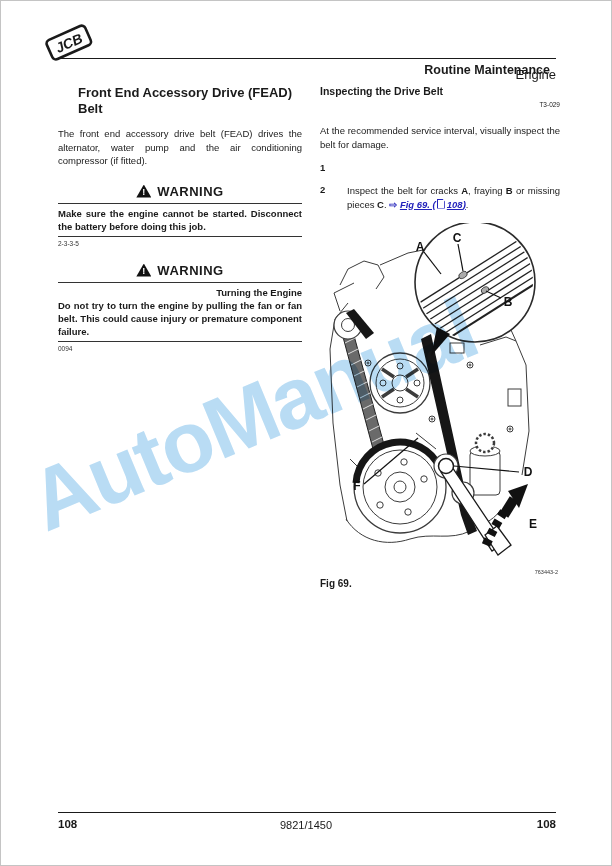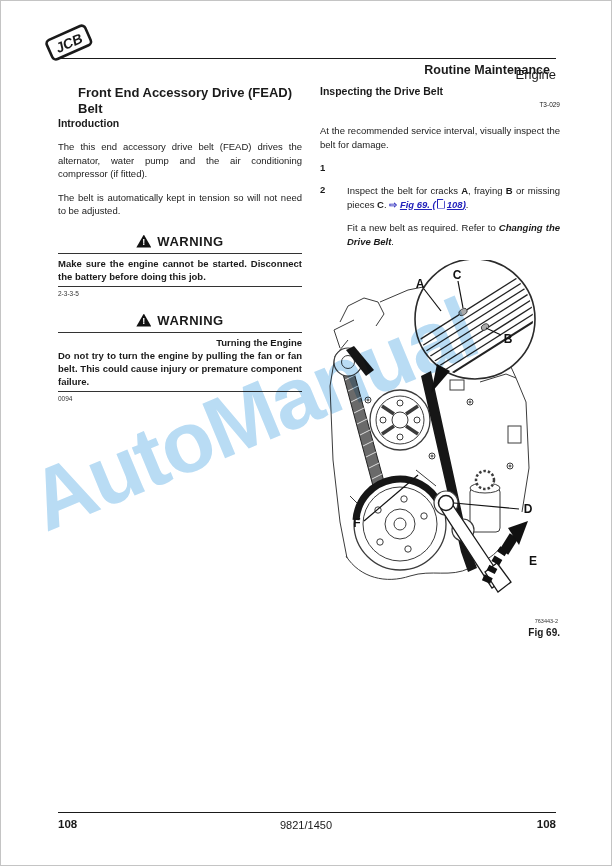--- a/index.html
+++ b/index.html
@@ -39,21 +39,21 @@
   .step-body{flex:1;font-size:9.5px;line-height:13.5px;text-align:justify;}
   .bi{font-weight:bold;font-style:italic;}
   .b{font-weight:bold;}
   .indent-para{margin-left:27px;}
   .link{color:#2222bb;font-weight:bold;font-style:italic;text-decoration:underline;cursor:pointer;}
   .link-arrow{color:#2222bb;font-style:normal;text-decoration:none;font-weight:bold;}
   .page-icon{display:inline-block;width:6px;height:8px;border:1px solid #2222bb;
     margin:0 2px -1px 1px;clip-path:polygon(0 0,70% 0,100% 30%,100% 100%,0 100%);}
   
   .figure{margin-top:12px;position:relative;}
-  .fig-caption{text-align:right;font-size:10px;font-weight:bold;margin-top:18px;}
+  .fig-caption{text-align:left;font-size:10px;font-weight:bold;margin-top:6px;}
   .art-no{position:absolute;right:2px;bottom:14px;font-size:5.5px;color:#333;}
   
   .ftr-rule{position:absolute;left:57px;right:55px;top:811px;border-top:1.4px solid #1a1a1a;}
   .ftr-left{position:absolute;left:57px;top:817px;font-size:11.5px;font-weight:bold;}
   .ftr-center{position:absolute;left:0;right:0;top:818px;text-align:center;font-size:11px;}
   .ftr-right{position:absolute;right:55px;top:817px;font-size:11.5px;font-weight:bold;}
   
   .watermark{
     position:absolute;left:52px;top:452px;z-index:30;pointer-events:none;
     font-size:86px;font-weight:bold;letter-spacing:-2px;line-height:96px;
@@ -74,23 +74,21 @@
         <text x="28" y="27" font-size="14" font-weight="bold" font-style="italic" text-anchor="middle" fill="#1a1a1a">JCB</text>
       </g>
     </svg>
   </div>
   <div class="hdr-title">Routine Maintenance</div>
   <div class="hdr-rule"></div>
   <div class="hdr-sub">Engine</div>
 
   <div class="col-left">
     <h1 class="doc">Front End Accessory Drive (FEAD) Belt</h1>
-    <h2 class="doc intro-h">Introduction</h2>
-    <div class="para">The this end accessory drive belt (FEAD) drives the alternator, water pump and the air conditioning compressor (if fitted).</div>
-    <div class="para">The belt is automatically kept in tension so will not need to be adjusted.</div>
+    <div class="para">The front end accessory drive belt (FEAD) drives the alternator, water pump and the air conditioning compressor (if fitted).</div>
 
     <div class="warnblock">
       <div class="warn-head">
         <div class="warn-tri">
           <span>!</span>
         </div>
         <span class="warn-label">WARNING</span>
       </div>
       <hr class="warn-rule">
       <div class="warn-body">Make sure the engine cannot be started. Disconnect the battery before doing this job.</div>
@@ -120,21 +118,20 @@
 
     <div class="step">
       <div class="step-num">1</div>
     </div>
 
     <div class="step">
       <div class="step-num">2</div>
       <div class="step-body"><span>Inspect the belt for cracks </span><span class="b">A</span><span>, fraying </span><span class="b">B</span><span> or missing pieces </span><span class="b">C</span><span>. </span><span class="link-arrow">⇨ </span><span class="link"><span>Fig 69. (</span><span class="page-icon"></span><span>108</span><span>)</span></span><span>.</span></div>
     </div>
 
-    <div class="para indent-para"><span>Fit a new belt as required. Refer to </span><span class="bi">Changing the Drive Belt</span><span>.</span></div>
 
     <div class="figure">
       <svg width="240" height="345" viewBox="0 0 240 345">
         <defs>
           <clipPath id="magClip">
               <circle cx="155" cy="59" r="58"></circle>
             </clipPath>
         </defs>
 
         <g stroke="#3c3c3c" stroke-width="1" fill="none">

